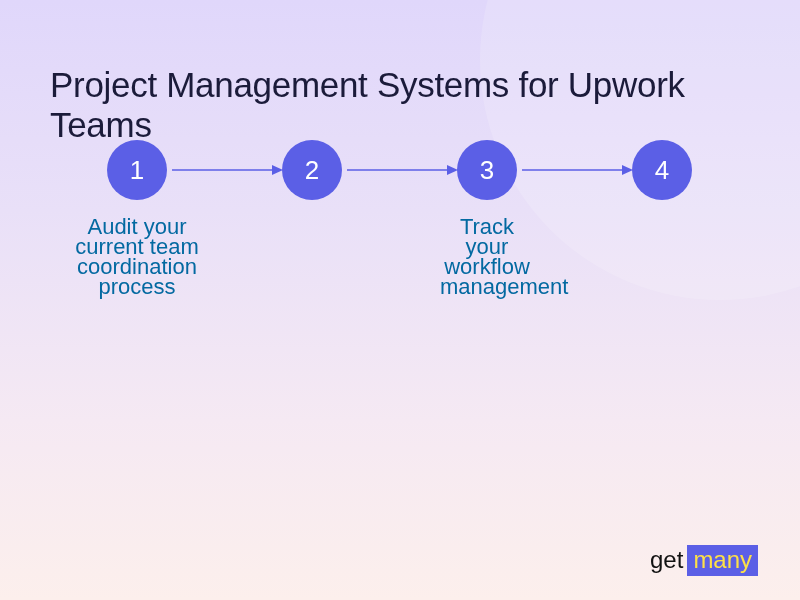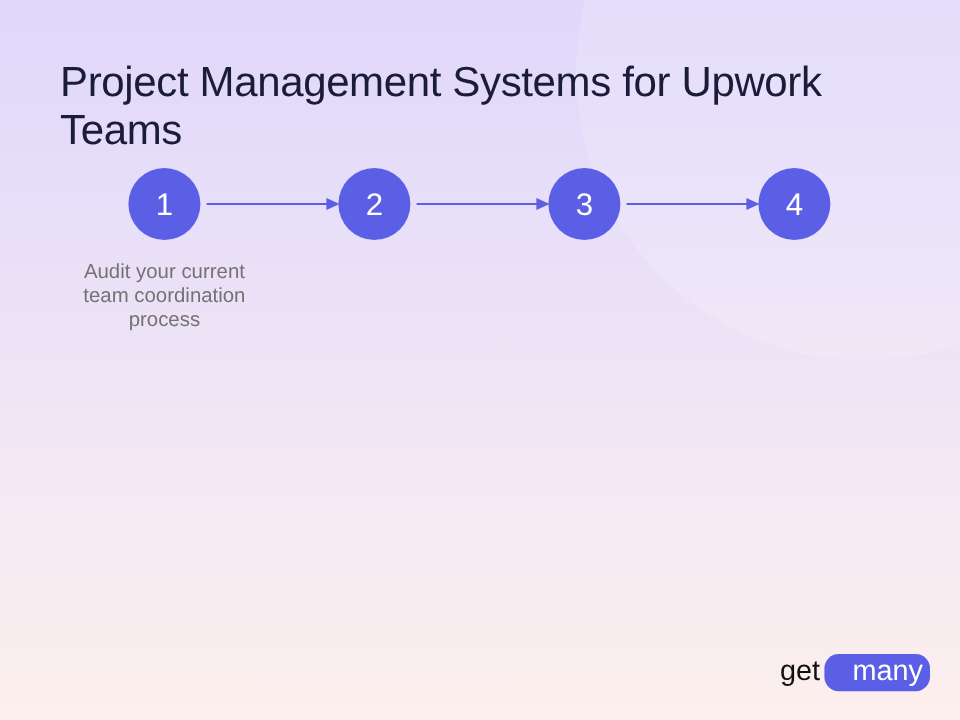--- a/index.html
+++ b/index.html
@@ -6,43 +6,42 @@
   body {
     width: 800px; height: 600px; overflow: hidden; position: relative;
     background: linear-gradient(180deg, #e0d7fb 0%, #e9e0f8 35%, #f5e9f3 70%, #fcefec 100%);
     font-family: "Liberation Sans", sans-serif;
   }
   .deco-circle {
     position: absolute; left: 480px; top: -180px; width: 480px; height: 480px;
     border-radius: 50%; background: rgba(255,255,255,0.16);
   }
   .title {
-    position: absolute; left: 50px; top: 26px; width: 720px;
+    position: absolute; left: 50px; top: 42px; width: 720px;
     font-size: 35px; line-height: 40px; color: #1b1b3a; font-weight: normal;
     letter-spacing: -0.3px;
   }
   .step {
     position: absolute; top: 140px; width: 170px; text-align: center;
   }
   .step .circle {
     width: 60px; height: 60px; border-radius: 50%; background: #5b5fe6;
     color: #fff; font-size: 26px; line-height: 60px; margin: 0 auto;
   }
   .step .label {
-    margin-top: 17px; font-size: 17px; line-height: 20px; color: #737373;
+    margin-top: 17px; font-size: 22px; line-height: 20px; color: #0369a1;
   }
   .arrow { position: absolute; top: 164px; height: 12px; }
   .brand {
     position: absolute; left: 650px; top: 545px; font-size: 24px; line-height: 30px;
     color: #111;
   }
   .brand .hl {
-    background: #5b5fe6; color: #ffffff; padding: 0 6px 1px 23px; margin-left: 4px;
+    background: #5b5fe6; color: #fde047; padding: 0 6px 1px 6px; margin-left: 4px;
     display: inline-block;
-    border-radius: 12px;
   }
 </style>
 </head>
 <body>
 
 <div class="deco-circle"></div>
 
 <h1 class="title">Project Management Systems for Upwork Teams</h1>
 
 <div class="step" style="left:52px">
@@ -57,20 +56,21 @@
 <div class="step" style="left:227px">
   <div class="circle">2</div>
 </div>
 <svg class="arrow" style="left:347px" width="112" height="12">
   <line x1="0" y1="6" x2="102" y2="6" stroke="#5b5fe6" stroke-width="1.6"></line>
   <polygon points="100,1 111,6 100,11" fill="#5b5fe6"></polygon>
 </svg>
 
 <div class="step" style="left:402px">
   <div class="circle">3</div>
+  <div class="label" style="padding:0 38px">Track your workflow management</div>
 </div>
 <svg class="arrow" style="left:522px" width="112" height="12">
   <line x1="0" y1="6" x2="102" y2="6" stroke="#5b5fe6" stroke-width="1.6"></line>
   <polygon points="100,1 111,6 100,11" fill="#5b5fe6"></polygon>
 </svg>
 
 <div class="step" style="left:577px">
   <div class="circle">4</div>
 </div>
 

